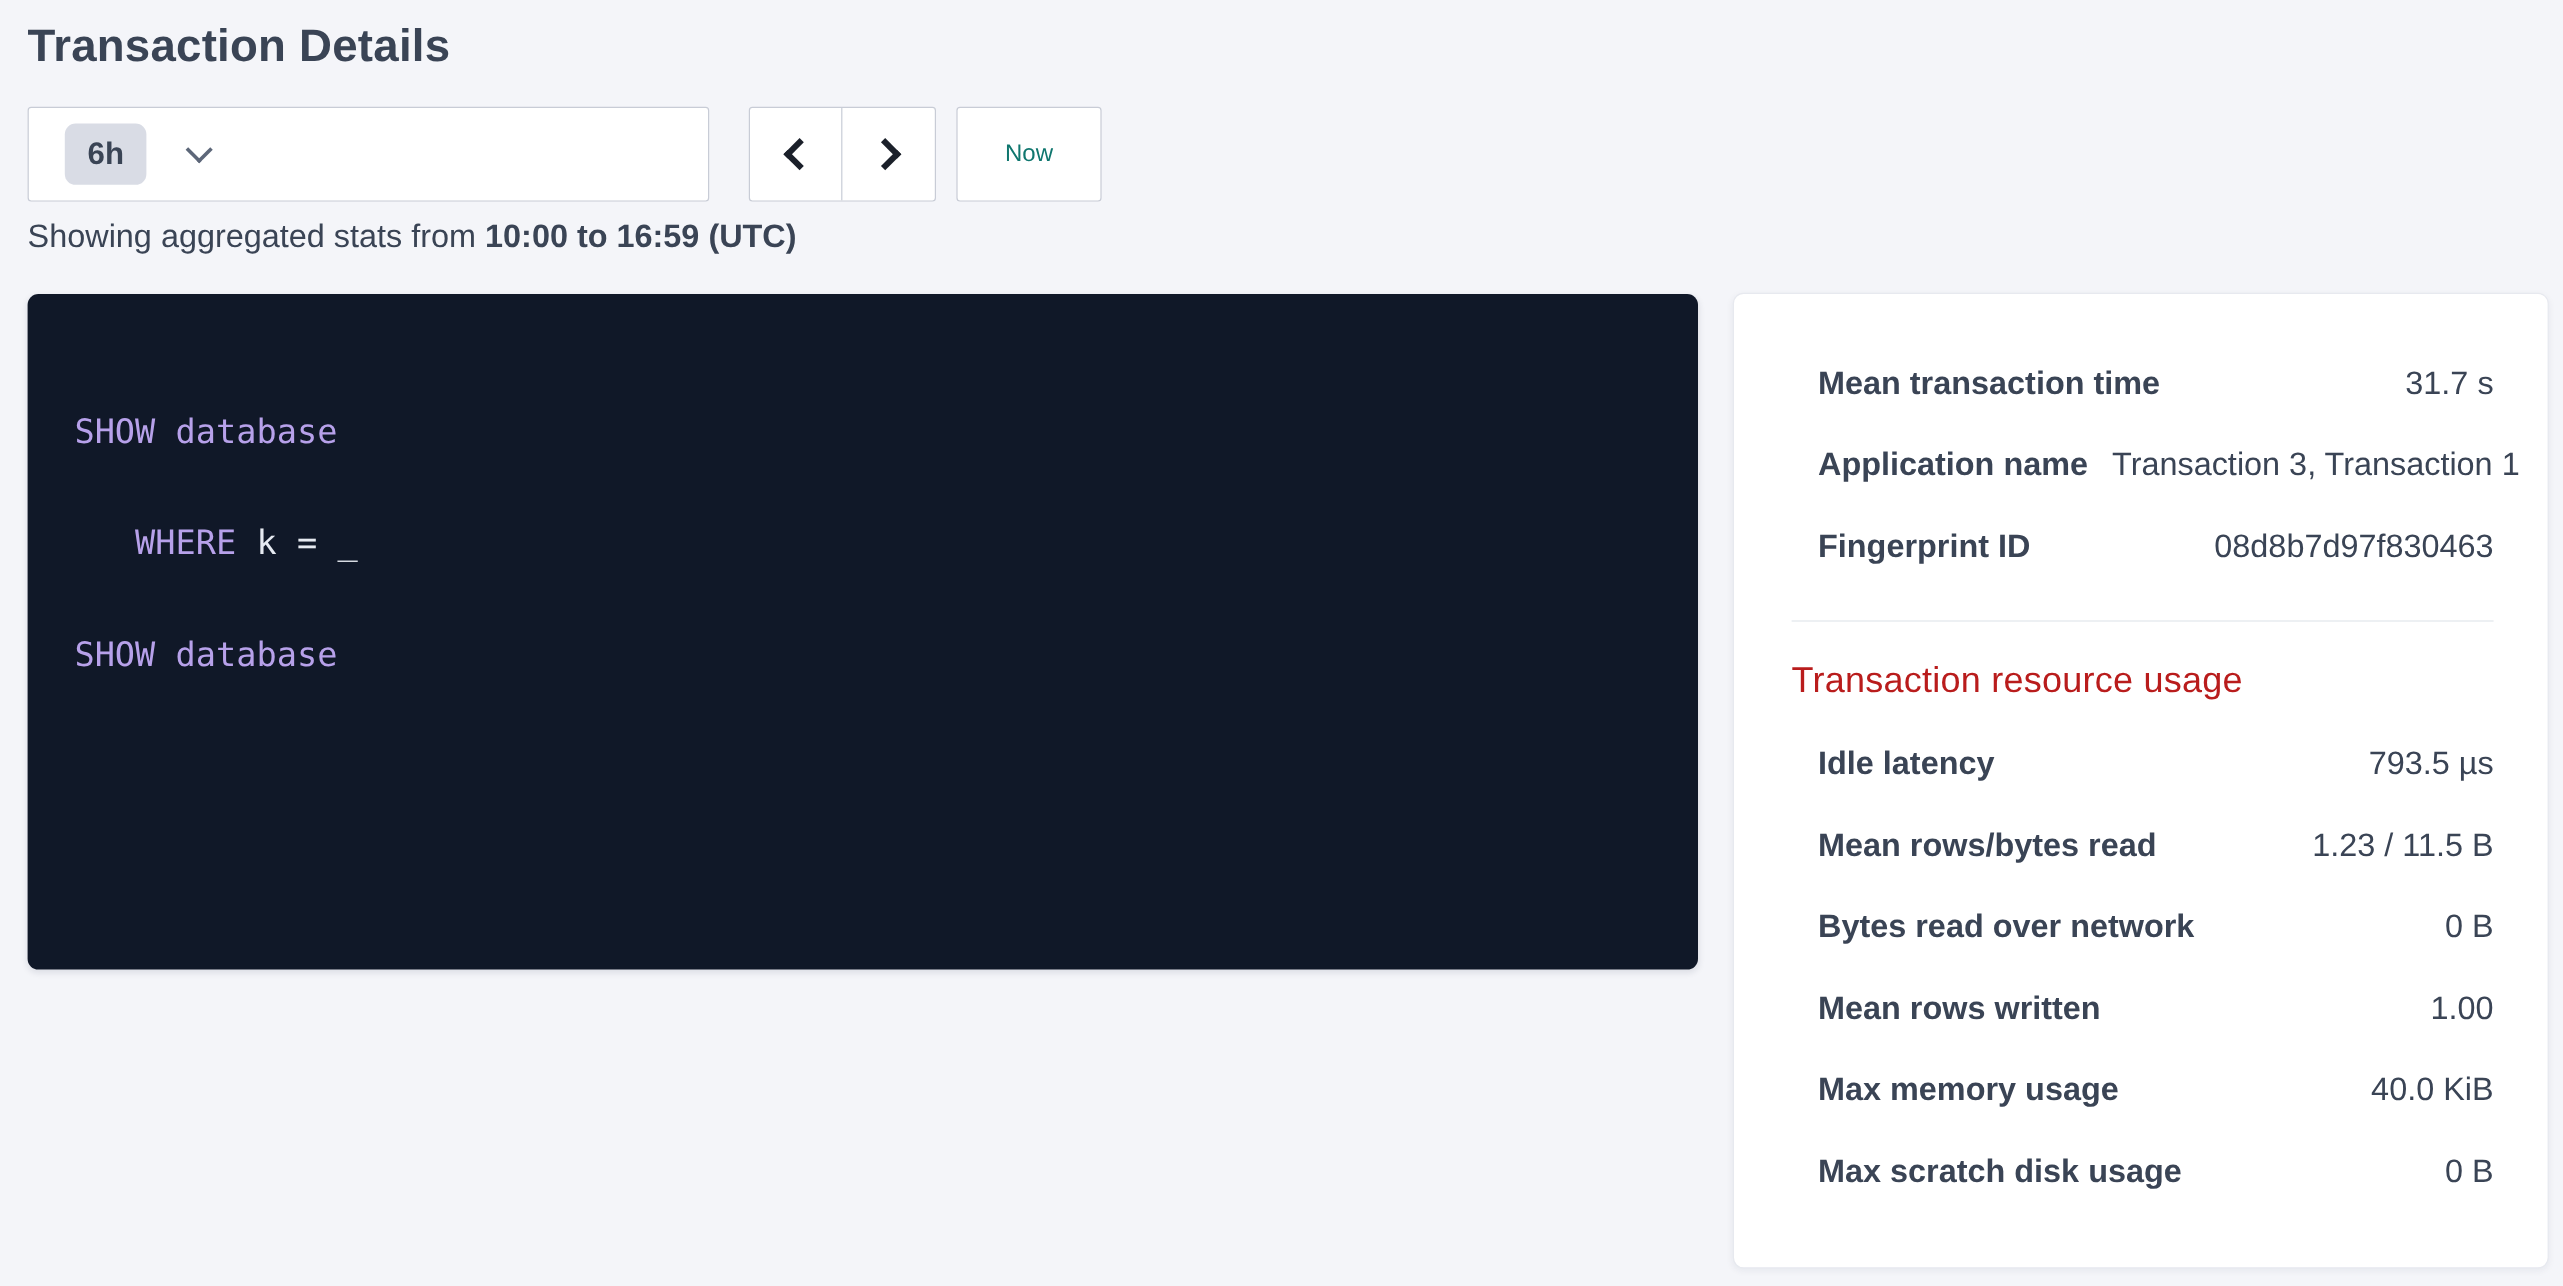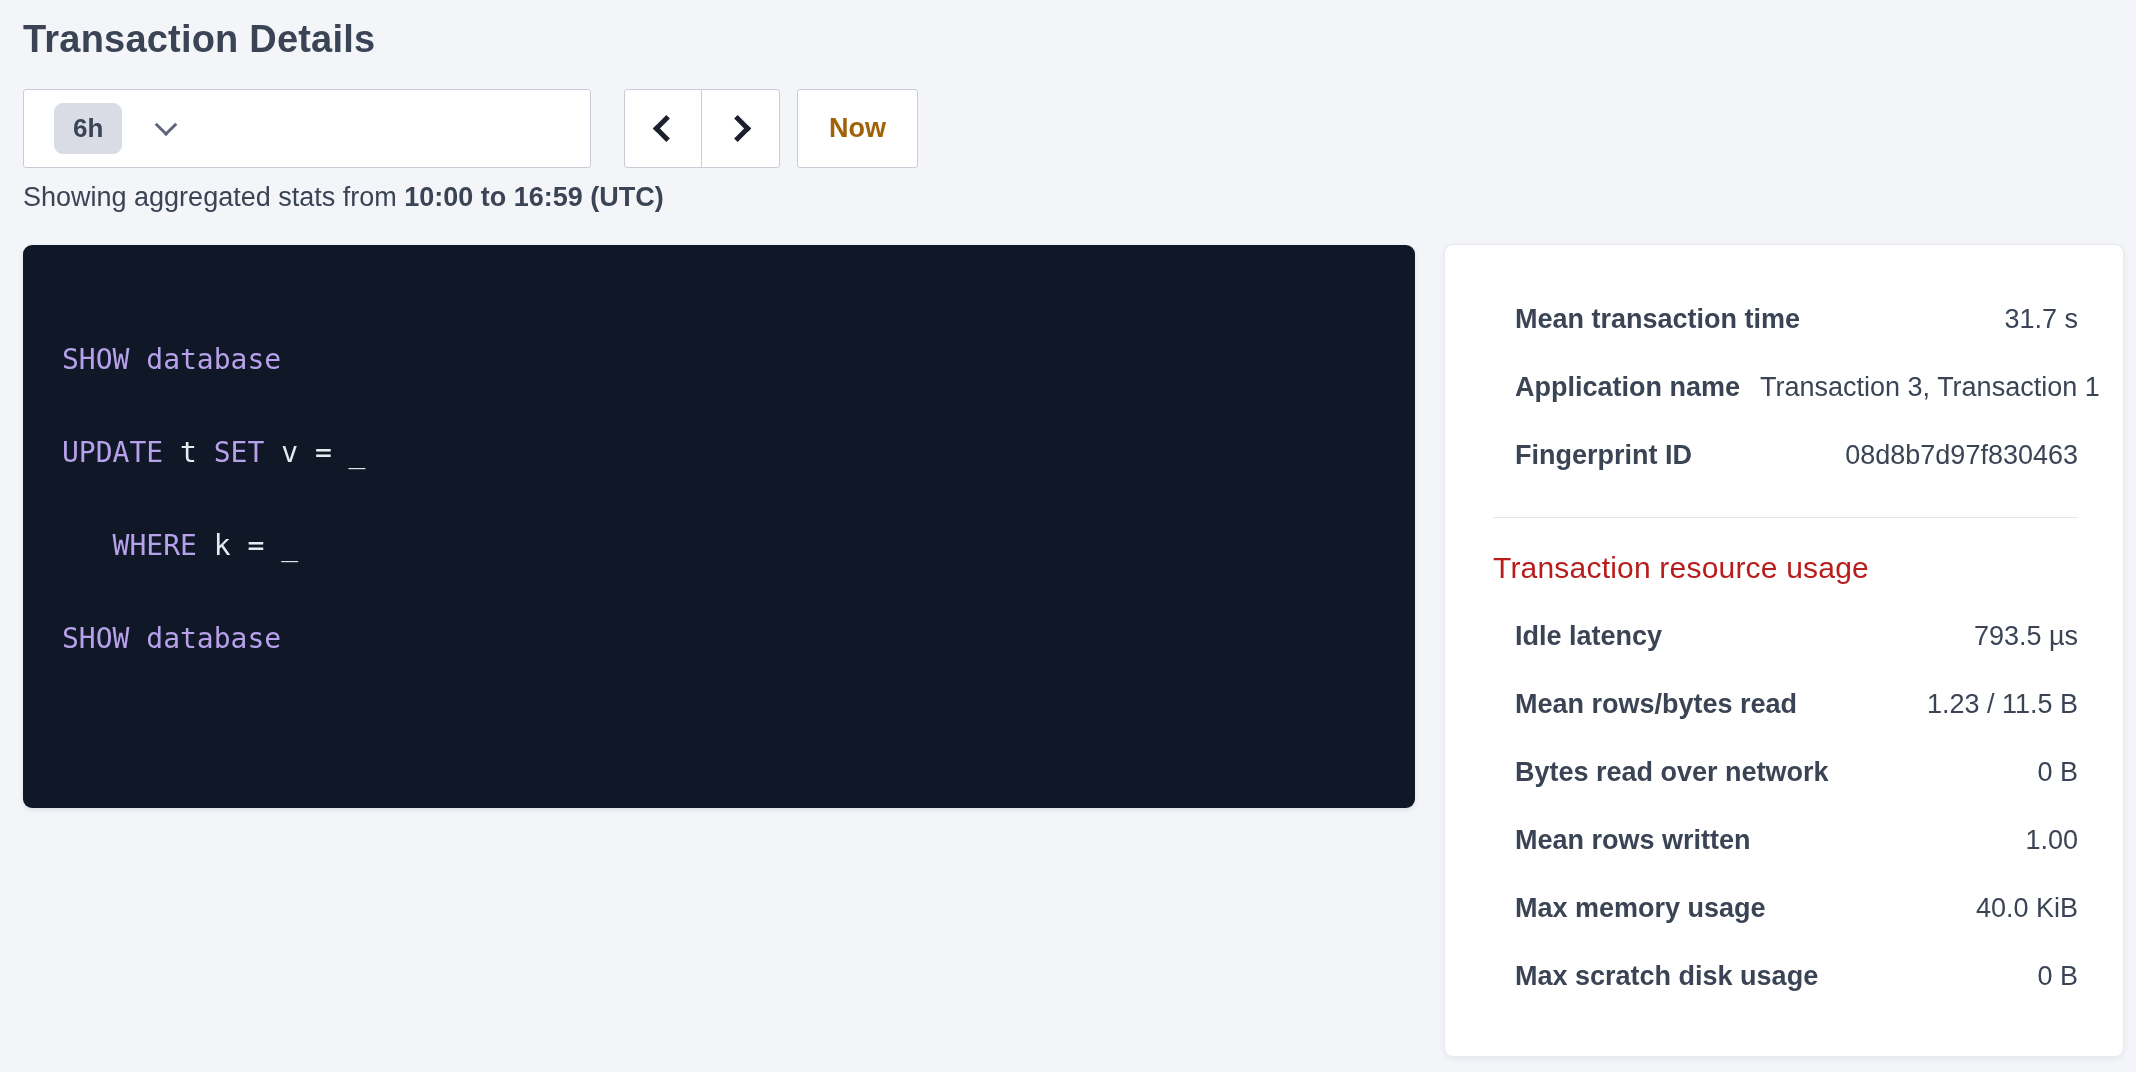--- a/index.html
+++ b/index.html
@@ -59,21 +59,21 @@
     border-left: 5px solid #1b202a; border-bottom: 5px solid #1b202a;
     transform: rotate(45deg) translate(2px,-2px);
   }
   .chev-right {
     border-right: 5px solid #1b202a; border-top: 5px solid #1b202a;
     transform: rotate(45deg) translate(-2px,2px);
   }
   .now-btn {
     position: absolute; left: 797px; top: 0; width: 121px;
     justify-content: center; cursor: pointer;
-    font-size: 27px; font-weight: 700; color: #a16207;
+    font-size: 20px; font-weight: 400; color: #0f766e;
   }
 
   .subtitle {
     position: absolute; left: 23px; top: 182px;
     font-size: 27px; color: #3a4455;
   }
   .subtitle b { font-weight: 700; }
 
   
   .sql-box {
@@ -141,21 +141,20 @@
 
     <div class="ctl now-btn">Now</div>
   </div>
 
   <div class="subtitle">
     <span>Showing aggregated stats from </span><b>10:00 to 16:59 (UTC)</b>
   </div>
 
   <div class="sql-box">
     <div class="code-line"><span class="tok-kw">SHOW</span><span class="tok-tx"> </span><span class="tok-kw">database</span></div>
-    <div class="code-line"><span class="tok-kw">UPDATE</span><span class="tok-tx"> t </span><span class="tok-kw">SET</span><span class="tok-tx"> v = _</span></div>
     <div class="code-line"><span class="tok-tx">   </span><span class="tok-kw">WHERE</span><span class="tok-tx"> k = _</span></div>
     <div class="code-line"><span class="tok-kw">SHOW</span><span class="tok-tx"> </span><span class="tok-kw">database</span></div>
   </div>
 
   <div class="detail-card">
 
     <div class="drow">
       <span class="lbl">Mean transaction time</span>
       <span class="val">31.7 s</span>
     </div>

